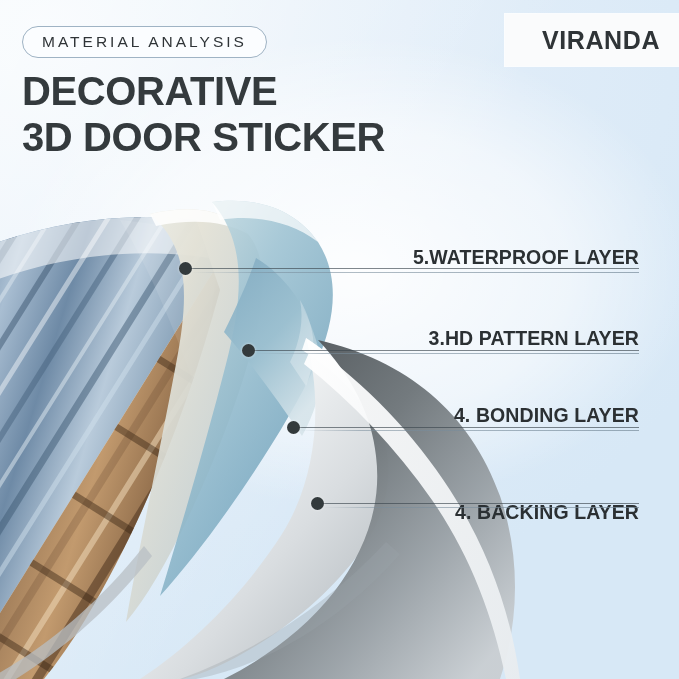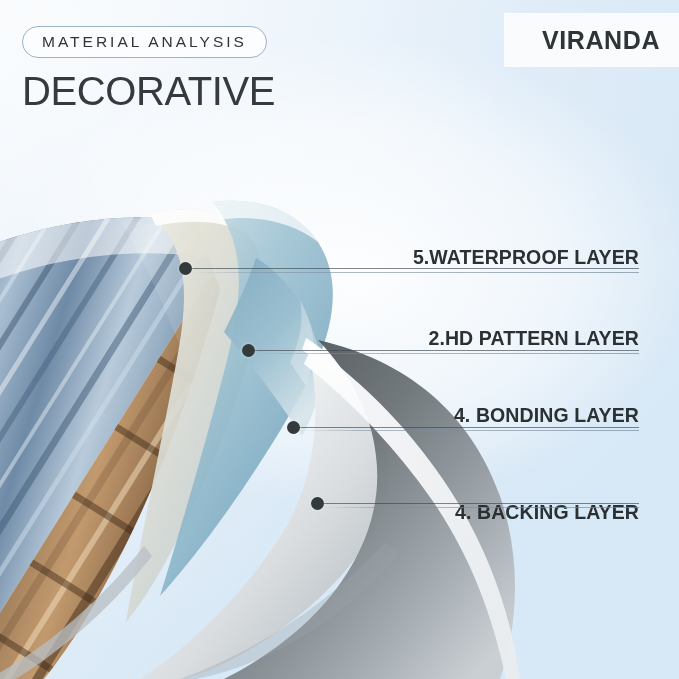--- a/index.html
+++ b/index.html
@@ -27,21 +27,21 @@
     position:absolute;left:22px;top:26px;
     height:30px;padding:0 19px;
     display:flex;align-items:center;
     border:1.4px solid #9fb3c4;border-radius:16px;
     background:#fbfdff;
     font-size:15.5px;letter-spacing:3.0px;color:#2f3437;
     white-space:nowrap;
   }
   #title{
     position:absolute;left:22px;top:68px;
-    font-size:40px;line-height:46px;font-weight:normal;
+    font-size:40px;line-height:46px;font-weight:bold;
     letter-spacing:-.4px;color:#343a3d;white-space:nowrap;
   }
   #title .l2{display:block;}
 
   #brand{
     position:absolute;left:505px;top:14px;width:192px;height:52px;
     background:#fafbfc;
     display:flex;align-items:center;justify-content:center;
     box-shadow:0 0 0 1px rgba(255,255,255,.85);
   }
@@ -280,35 +280,36 @@
     </g>
   </svg>
   </div>
 
   <div id="eyebrow">
     <span>MATERIAL ANALYSIS</span>
   </div>
 
   <div id="title">
     <span class="l1">DECORATIVE</span>
+    <span class="l2">3D DOOR STICKER</span>
   </div>
 
   <div id="brand">
     <span>VIRANDA</span>
   </div>
 
   <div id="callouts">
       <div class="callout" style="top: 246px;">
         <span class="lbl">5.WATERPROOF LAYER</span>
       </div>
       <div class="rule" style="top: 272px; left: 191px; width: 448px;"></div>
       <div class="leader" style="top: 268px; left: 191px; width: 448px;"></div>
       <div class="dot" style="left: 179px; top: 262px; background: rgb(51, 58, 60);"></div>
       <div class="callout" style="top: 327px;">
-        <span class="lbl">2.HD PATTERN LAYER</span>
+        <span class="lbl">3.HD PATTERN LAYER</span>
       </div>
       <div class="rule" style="top: 353px; left: 254px; width: 385px;"></div>
       <div class="leader" style="top: 350px; left: 254px; width: 385px;"></div>
       <div class="dot" style="left: 242px; top: 344px; background: rgb(51, 58, 60);"></div>
       <div class="callout" style="top: 404px;">
         <span class="lbl">4. BONDING LAYER</span>
       </div>
       <div class="rule" style="top: 430px; left: 299px; width: 340px;"></div>
       <div class="leader" style="top: 427px; left: 299px; width: 340px;"></div>
       <div class="dot" style="left: 287px; top: 421px; background: rgb(51, 58, 60);"></div>

